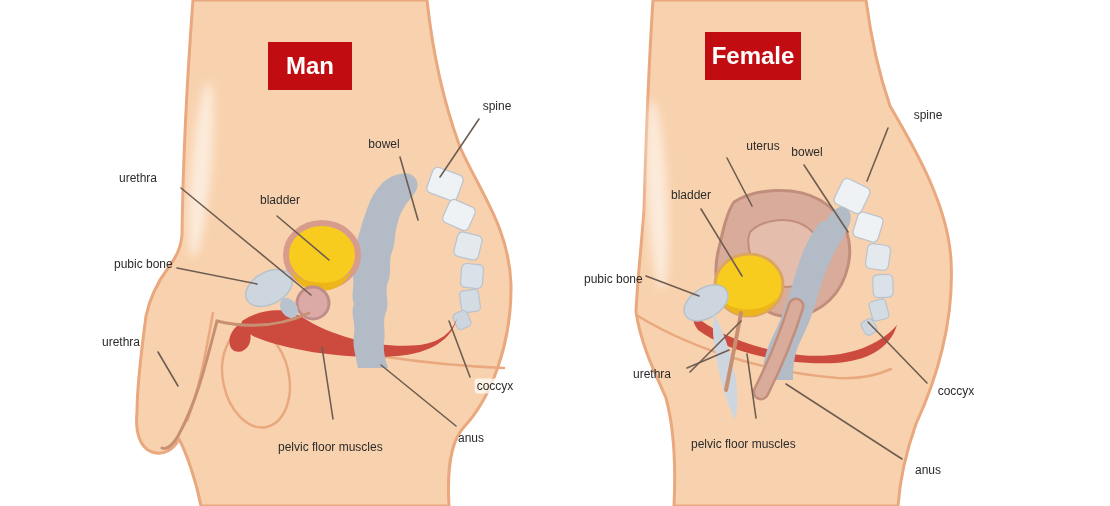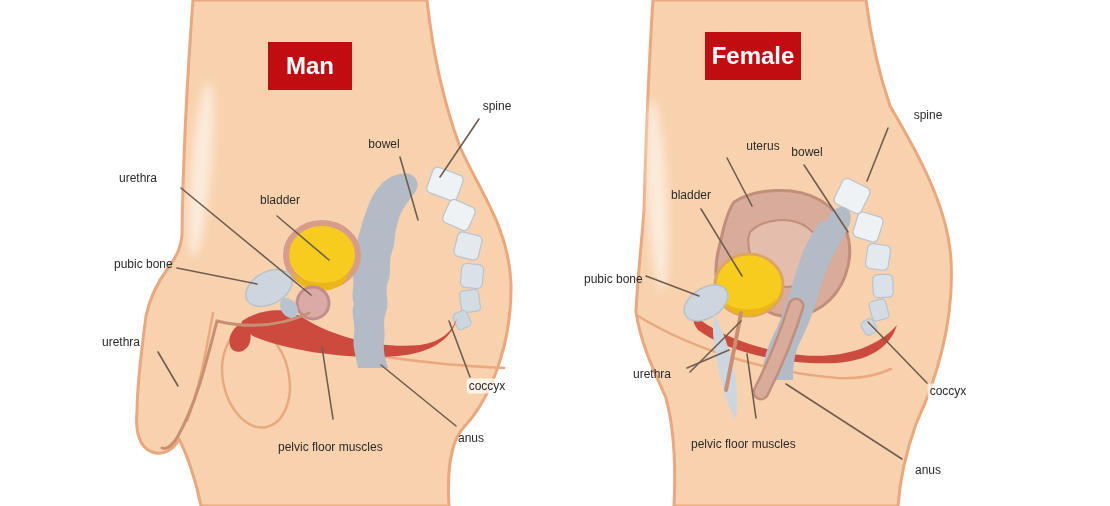--- a/index.html
+++ b/index.html
@@ -8,21 +8,21 @@
     background:var(--c-background,#fff);
     font-family:"Liberation Sans", sans-serif;
   }
   .stage svg{position:absolute;left:0;top:0;}
   .lbl{
     position:absolute;transform:translate(-50%,-50%);
     font-size:12px;line-height:1.25;color:var(--c-label-text,#2b2b2b);
     text-align:left;white-space:nowrap;padding:0 2px;border-radius:3px;
   }
   .lbl.wrap{white-space:normal;}
-  .lbl.boxed{background:rgba(255,255,255,0.7);}
+  .lbl.boxed{background:rgba(255,255,255,0.7);margin-left:8px;}
   .title{
     position:absolute;transform:translate(-50%,-50%);
     background:var(--c-title-bg,#c10d11);color:var(--c-title-text,#fff);
     font-weight:bold;font-size:24px;height:48px;
     display:flex;align-items:center;justify-content:center;
   }
 </style>
 </head>
 <body>
 

